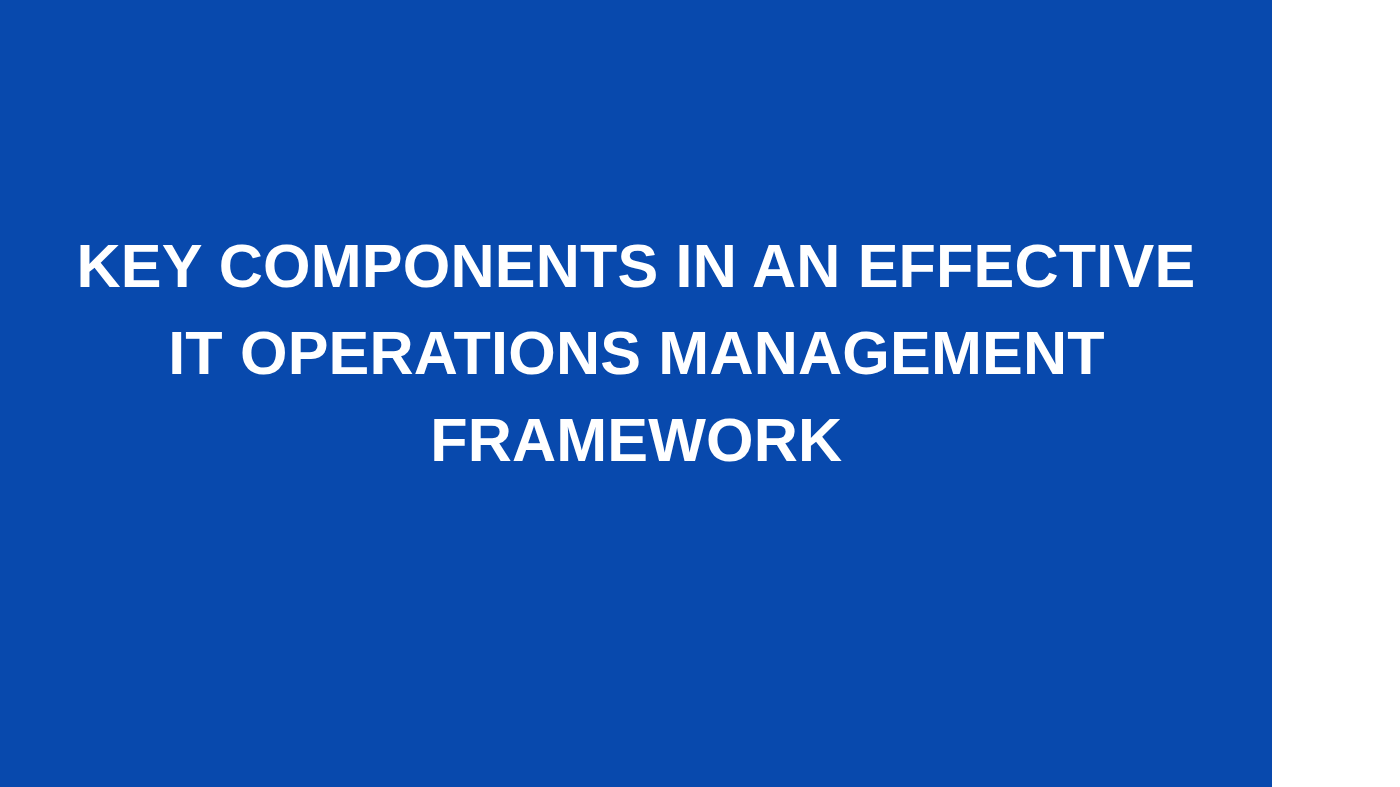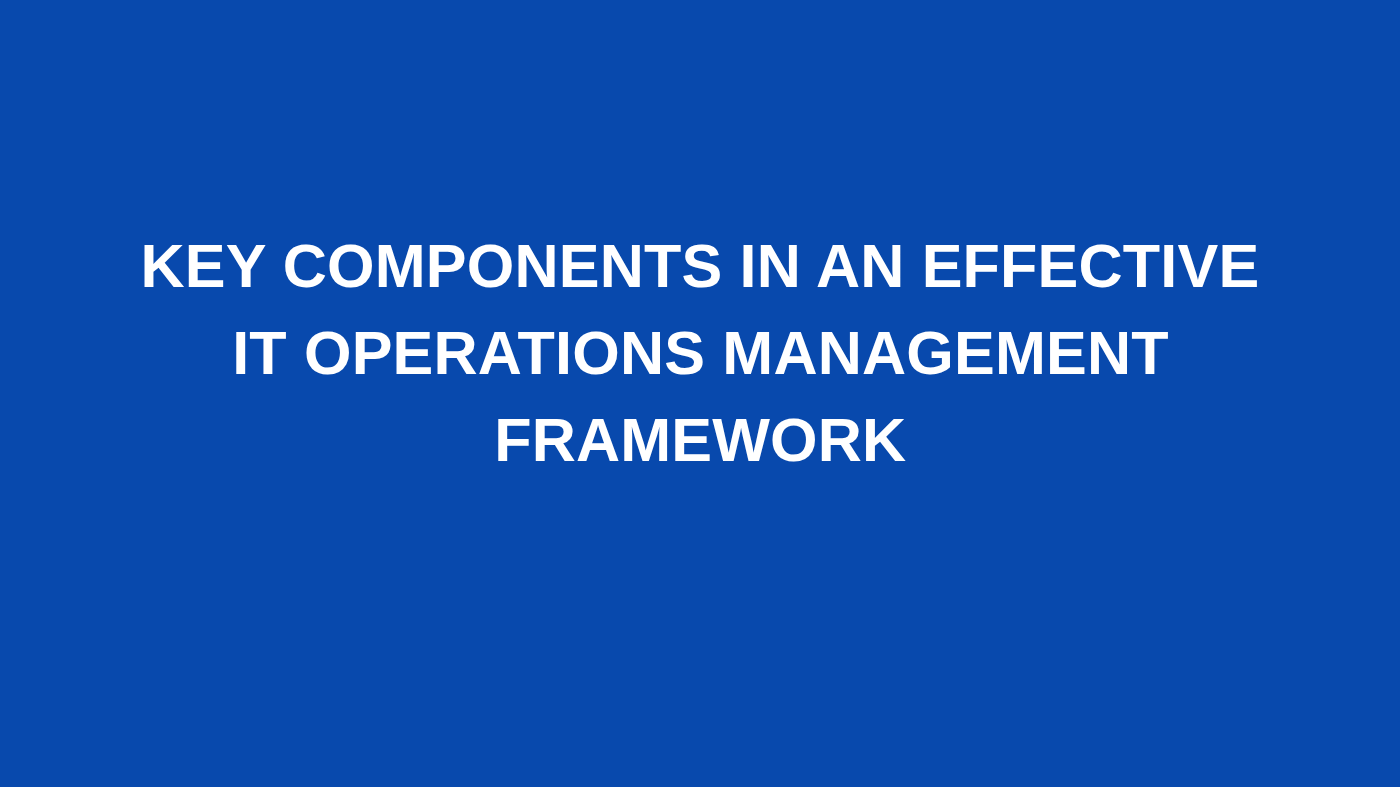--- a/index.html
+++ b/index.html
@@ -11,21 +11,21 @@
   body {
     width: 1400px;
     height: 787px;
     overflow: hidden;
     font-family: "Liberation Sans", "DejaVu Sans", sans-serif;
   }
 
   .slide {
     position: relative;
     box-sizing: border-box;
-    width: 1400px;
+    width: 1272px;
     height: 787px;
     background: #0849ad;
     display: flex;
     flex-direction: column;
     align-items: center;
     justify-content: flex-start;
   }
 
   .title-block {
     position: absolute;

